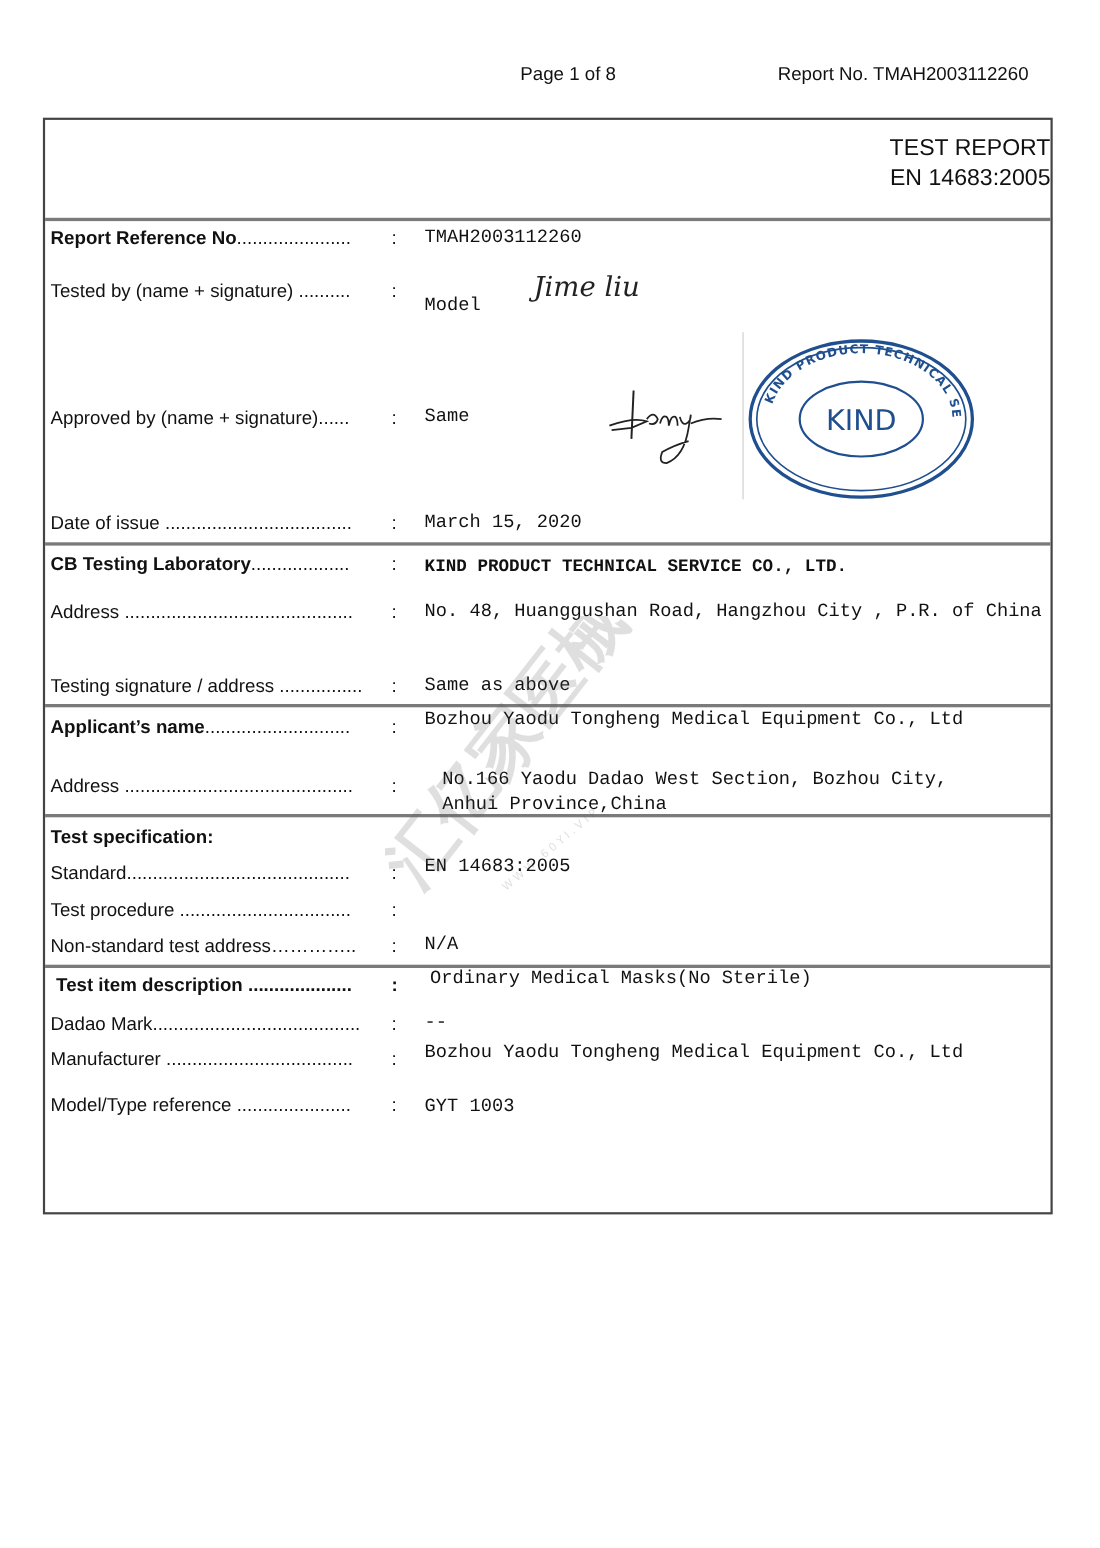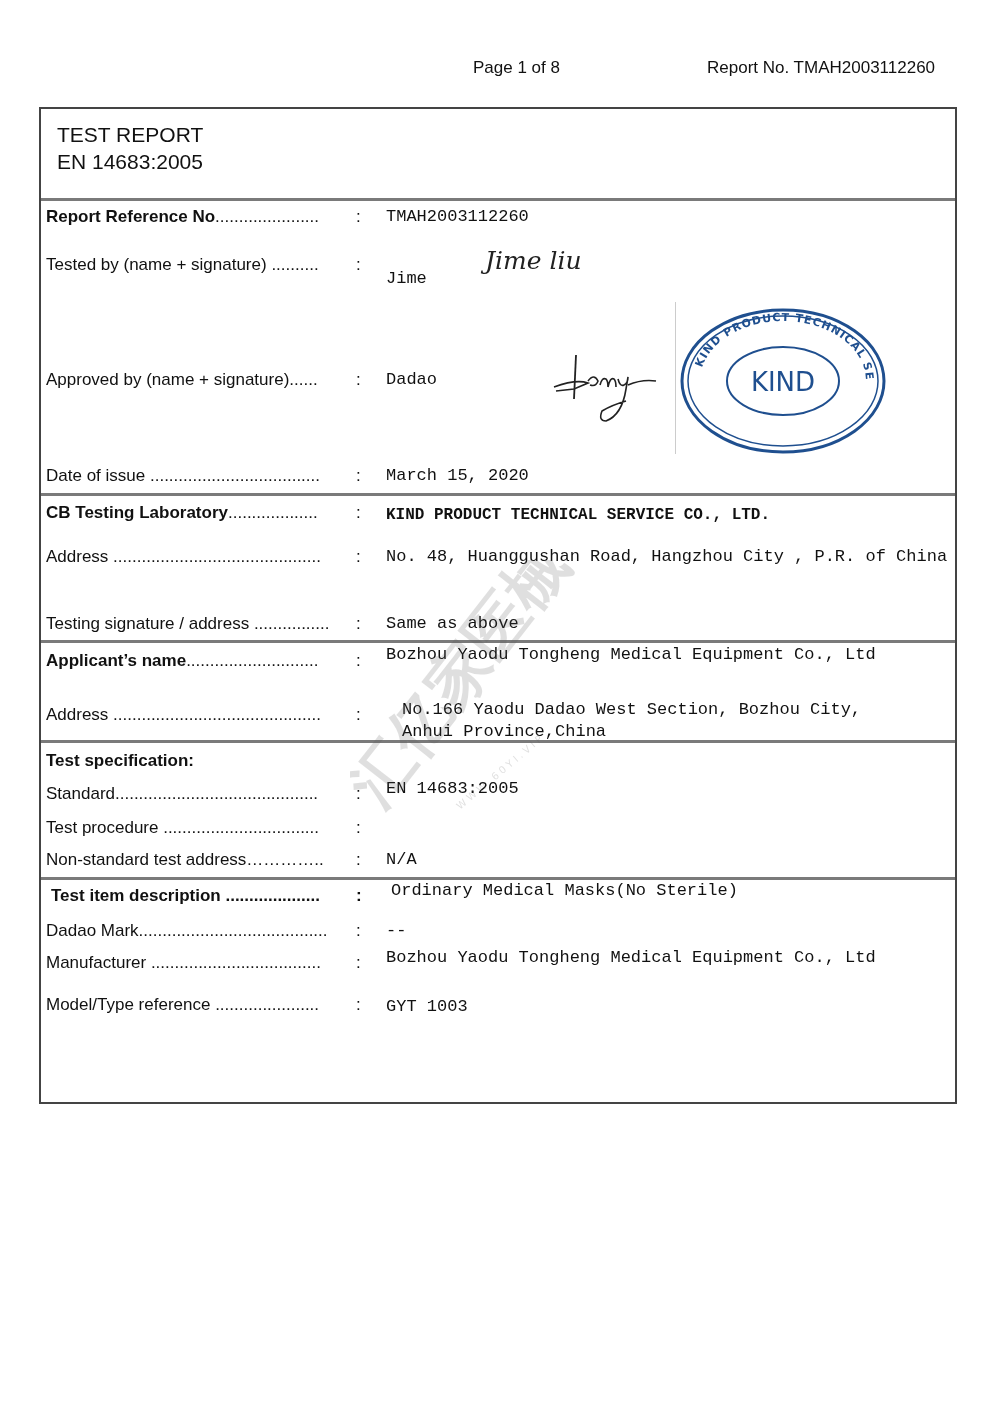--- a/index.html
+++ b/index.html
@@ -4,21 +4,21 @@
 <style>
   html, body { margin: 0; padding: 0; background: #ffffff; }
   body { width: 1000px; height: 1407px; position: relative; overflow: hidden;
          font-family: "Liberation Sans", sans-serif; color: #111; }
   .hdr { position: absolute; top: 58px; font-size: 17px; color: #111; }
   .hdr.page { left: 473px; }
   .hdr.repno { left: 707px; }
 
   .frame { position: absolute; left: 39px; top: 107px; width: 918px; height: 997px;
            border: 2px solid #444; box-sizing: border-box; }
-  .title-block { position: absolute; left: 16px; right: 0; top: 12px; text-align: left; line-height: 27px; }
+  .title-block { position: absolute; left: 0; right: 0; top: 12px; text-align: right; line-height: 27px; }
   .title-block div { font-size: 21px; }
   .title-block .t3 { font-size: 21px; }
 
   .hline { position: absolute; left: 0; right: 0; height: 0; border-top: 3px solid #7a7a7a; }
 
   .row { position: absolute; left: 5px; right: 0; font-size: 17px; line-height: 20px; }
   .lbl { position: absolute; left: 0; width: 315px; white-space: nowrap; overflow: hidden; }
   .lbl.bold { font-weight: bold; }
   .val { position: absolute; left: 340px; white-space: nowrap; font-family: Liberation Mono, monospace; }
   .val.wrap { white-space: normal; width: 480px; margin-left: 16px; }
@@ -47,28 +47,28 @@
 
   <div class="row" style="top:98px">
     <span class="lbl bold"><span>Report Reference No</span><span style="font-weight:normal">......................</span></span>
     <span style="position:absolute;left:310px">:</span>
     <span class="val">TMAH2003112260</span>
   </div>
 
   <div class="row" style="top:146px">
     <span class="lbl"><span>Tested by (name + signature)</span><span> ..........</span></span>
     <span style="position:absolute;left:310px">:</span>
-    <span class="val" style="top:14px">Jime</span>
+    <span class="val" style="top:14px">Model</span>
   </div>
   <div class="sig" style="left:444px;top:137px;font-size:25px">Jime liu</div>
 
   <div class="row" style="top:261px">
     <span class="lbl"><span>Approved by (name + signature)</span><span>......</span></span>
     <span style="position:absolute;left:310px">:</span>
-    <span class="val">Dadao</span>
+    <span class="val">Same</span>
   </div>
   <svg class="sig" style="left:505px;top:240px" width="115" height="75" viewBox="0 0 115 75">
     <path d="M30 6 L28 50" stroke="#222" stroke-width="1.8" fill="none"></path>
     <path d="M8 38 Q30 30 42 34 L28 40 L10 42" stroke="#222" stroke-width="1.6" fill="none"></path>
     <path d="M42 32 q6 -8 10 0 q-2 6 -8 4 M54 36 q2 -8 6 -6 q2 2 2 8 M62 38 q2 -10 6 -8 q2 2 2 8 M72 30 q2 8 6 6 q4 -2 4 -8 L80 40 Q76 66 60 72 Q52 72 56 62 Q66 56 80 52 M82 36 Q96 30 110 32" stroke="#222" stroke-width="1.6" fill="none"></path>
   </svg>
 
   <div class="stamp-divider"></div>
   <svg class="stamp" width="210" height="150" viewBox="0 0 210 150">
     <defs>

